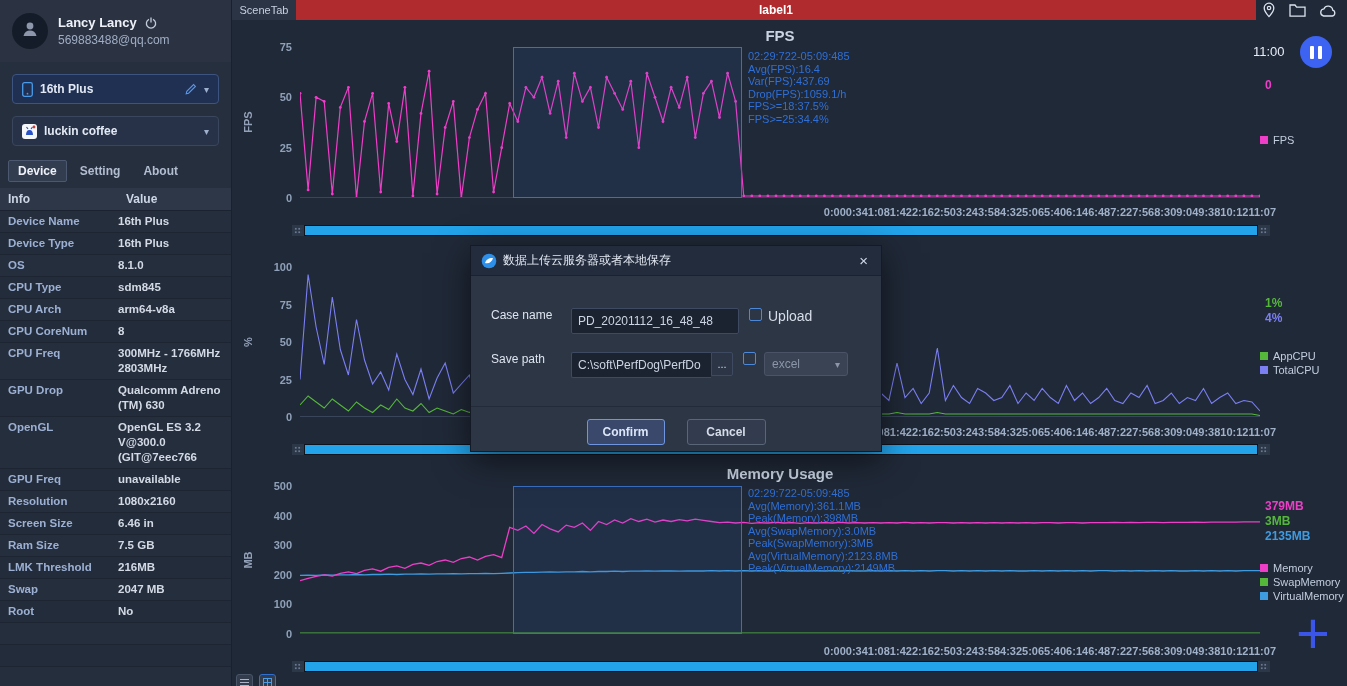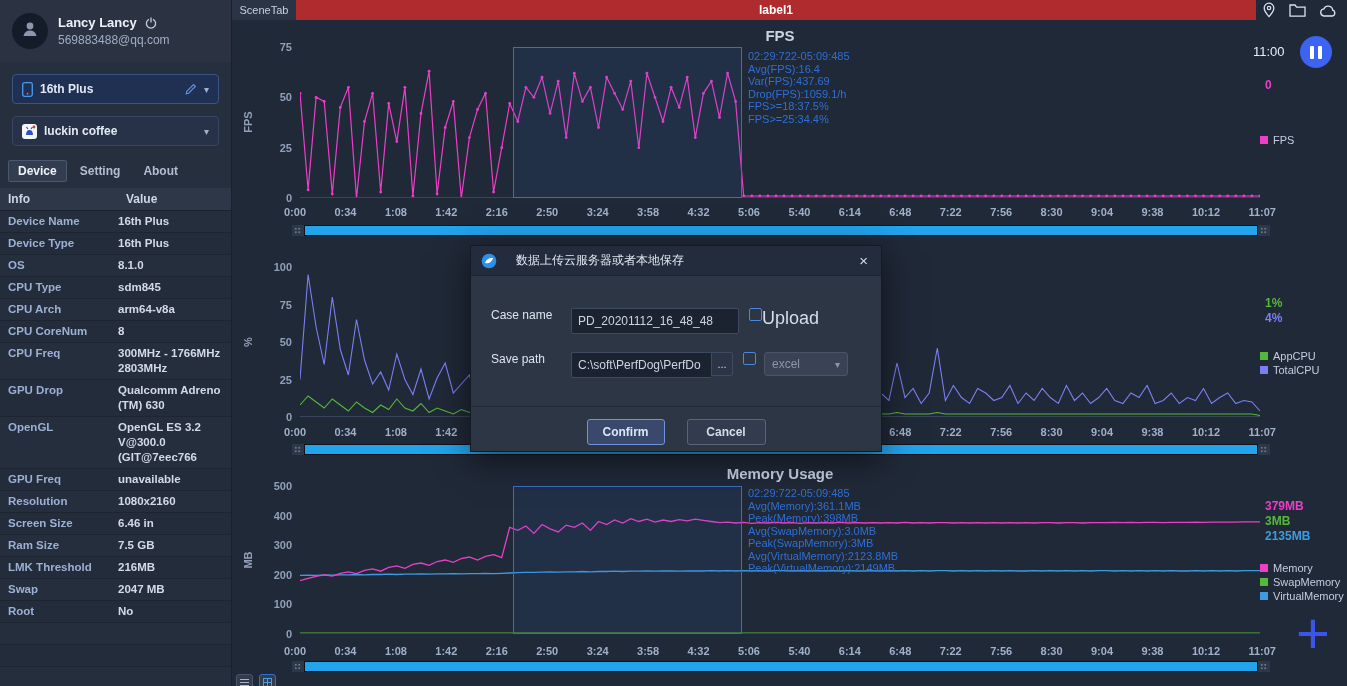--- a/index.html
+++ b/index.html
@@ -37,54 +37,54 @@
 .chart-title{position:absolute;left:68px;width:960px;text-align:center;font-size:15px;font-weight:bold;color:#c9d3e2}
 .ylab{position:absolute;left:16px;transform:translate(-50%,-50%) rotate(-90deg);font-size:11px;font-weight:bold;color:#93a1b9}
 .yticks{position:absolute;left:28px;width:32px}
 .ytick{position:absolute;right:0;font-size:11px;font-weight:bold;color:#8fa0b8;line-height:12px;width:100%;text-align:right}
 .plot{position:absolute;left:68px;width:960px}
 .baseline{position:absolute;left:0;right:0;bottom:0;height:1px;background:#39455a}
 .chart-canvas{position:absolute;inset:0}
 .selection{position:absolute;top:0;bottom:0;background:rgba(52,110,210,.10);border:1px solid #3a6fc0;z-index:2}
 .stats{position:absolute;z-index:3}
 .stat-line{font-size:11px;line-height:12.5px;color:#2f6fd6}
-.xticks{position:absolute;left:52px;width:992px;display:flex;justify-content:space-between;line-height:13px}
+.xticks{position:absolute;left:52px;width:992px;display:flex;justify-content:flex-end;line-height:13px}
 .xtick{font-size:11px;font-weight:bold;color:#9fb0c8}
 .scrollbar{position:absolute;left:60px;width:978px;height:11px;background:#0e141e;display:flex;cursor:pointer}
 .grip{width:12px;background:#2c3748;flex:none;position:relative}
 .grip::before{content:"";position:absolute;inset:2px;background:radial-gradient(circle,#6b7a94 .8px,transparent .9px) 0 0/3.5px 3.5px}
 .thumb{flex:1;background:#22a3ea;border:1px solid #0e141e}
 .r-time{position:absolute;left:1021px;font-size:13px;color:#e6ecf6}
 .pause-btn{position:absolute;left:1068px;top:36px;width:32px;height:32px;border-radius:50%;background:#3c63f2;display:flex;align-items:center;justify-content:center;gap:4px;cursor:pointer}
 .pause-btn i{display:block;width:4px;height:13px;background:#fff;border-radius:1px}
 .r-values{position:absolute;left:1033px}
 .r-val{font-size:12px;font-weight:bold;line-height:15px}
 .r-legend{position:absolute;left:1028px}
 .legend-item{display:flex;align-items:center;gap:5px;line-height:14px;cursor:pointer;white-space:nowrap}
 .legend-swatch{width:8px;height:8px;flex:none}
 .legend-label{font-size:11px;color:#c2cdde}
 .plus-btn{position:absolute;left:1064px;top:604px;font-size:58px;font-weight:100;color:#3a55e8;line-height:58px;cursor:pointer}
 .mini-btn{position:absolute;top:674px;width:17px;height:17px;border-radius:3px;background:#323c4c;border:1px solid #4a5568;display:flex;align-items:center;justify-content:center;cursor:pointer}
 .mini-btn.blue{border-color:#2f6fd0}
 
 .dialog{position:absolute;left:238px;top:245px;width:412px;height:207px;background:#2c3645;border:1px solid #141a26;box-shadow:0 8px 32px rgba(0,0,0,.55);z-index:10}
-.dialog-titlebar{height:30px;background:#222c3c;display:flex;align-items:center;padding:0 10px;gap:19px;border-bottom:1px solid #1a2230;cursor:move}
+.dialog-titlebar{height:30px;background:#222c3c;display:flex;align-items:center;padding:0 10px;gap:6px;border-bottom:1px solid #1a2230;cursor:move}
 .dlg-title{font-size:12px;color:#e2e8f2;flex:1}
 .dlg-close{font-size:15px;color:#cfd8e6;cursor:pointer;padding:0 3px}
 .dialog-body{position:relative;padding:0 20px}
 .form-row{display:flex;align-items:flex-start}
 .row1{margin-top:32px}
 .row2{margin-top:18px}
 .form-label{width:72px;font-size:12px;color:#dde4ef;flex:none}
 .dlg-input{height:24px;background:#1c2330;border:1px solid #3e4a61;border-radius:2px;color:#ccd5e4;font-size:12px;padding:12px 6px;font-family:inherit;margin-left:8px}
 .case-input{width:168px}
 .path-input{width:140px;border-right:none;border-radius:2px 0 0 2px;margin-right:0}
 .browse-btn{width:22px;height:24px;background:#2b3546;border:1px solid #3e4a61;color:#cfd8e6;font-size:11px;cursor:pointer;border-radius:0 2px 2px 0;line-height:1;font-family:inherit}
 .checkbox{width:13px;height:13px;border:1px solid #4d88d8;border-radius:2px;margin-left:10px;flex:none;cursor:pointer;background:transparent}
-.cb-label{font-size:18px;color:#d6dde9;margin-left:0}
+.cb-label{font-size:14px;color:#d6dde9;margin-left:6px}
 .dlg-select{width:84px;height:24px;margin-left:8px;background:#3a4354;border:1px solid #4a5466;border-radius:3px;display:flex;align-items:center;justify-content:space-between;padding:0 7px;color:#8b96a8;font-size:12px;cursor:default}
 .dlg-select .caret{color:#8b96a8}
 .dialog-footer{position:absolute;left:0;right:0;top:160px;border-top:1px solid #222b3a;display:flex;justify-content:center;gap:22px;padding-top:12px}
 .btn{height:26px;border-radius:3px;font-size:12px;font-weight:bold;cursor:pointer;font-family:inherit}
 .btn-confirm{width:78px;background:#39486b;border:1px solid #6f95e0;color:#dce6f8}
 .btn-cancel{width:79px;background:#323c4e;border:1px solid #5a6578;color:#d5dce8}
 </style>
 </head>
 <body>
 

